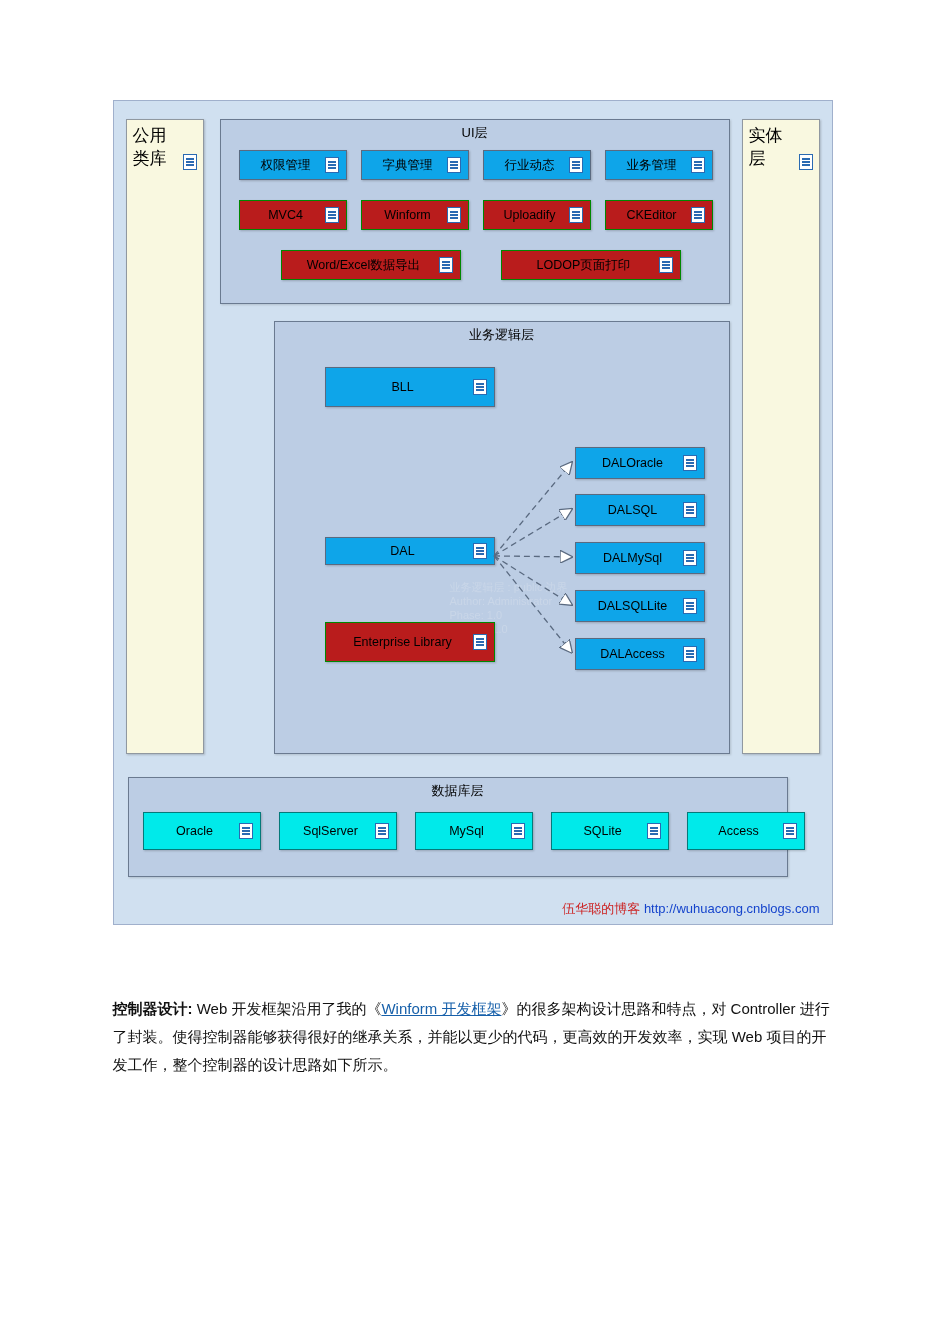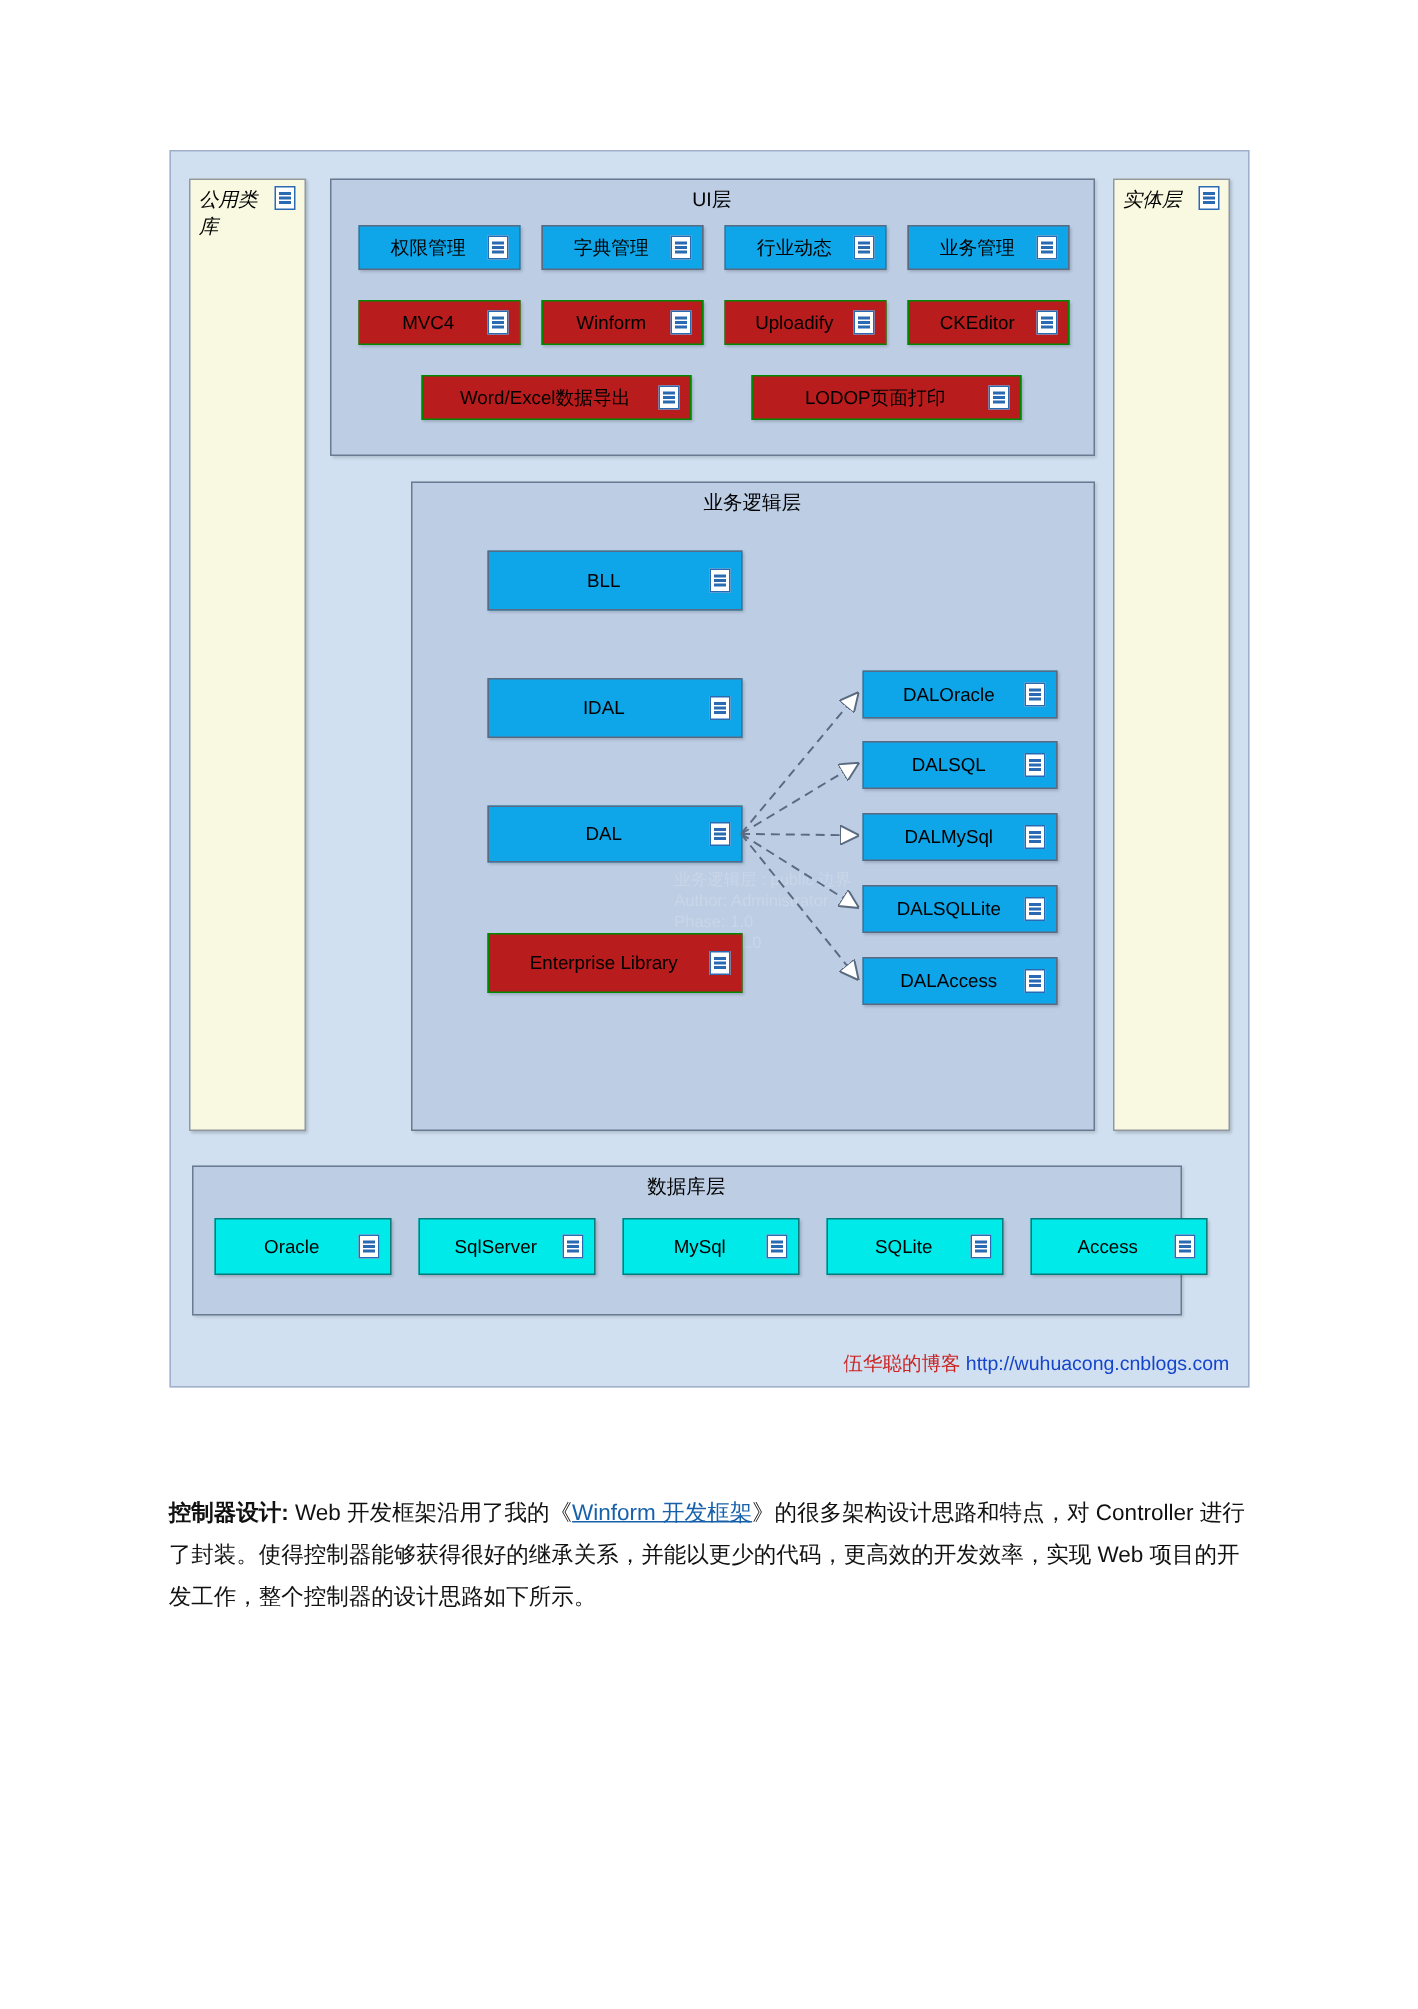--- a/index.html
+++ b/index.html
@@ -28,25 +28,24 @@
     width: 78px;
     height: 635px;
     background: #f9f8e0;
     border: 1px solid #9098a0;
     box-shadow: 1px 1px 2px rgba(0,0,0,0.2);
   }
   .tall-col.left  { left: 12px; }
   .tall-col.right { right: 12px; }
   .tall-col .hdr {
     display: flex;
-    align-items: flex-start;
+    align-items: flex-end;
     justify-content: space-between;
     padding: 4px 6px;
-    font-size: 13px;
-    font-style: italic;
+    font-size: 17px;
   }
   .doc-icon {
     display: inline-block;
     width: 14px;
     height: 16px;
     background: #ffffff;
     border: 1px solid #2a6ab2;
     position: relative;
     flex: 0 0 auto;
   }
@@ -199,25 +198,21 @@
 
       <div class="watermark"><span>业务逻辑层 : public 边界</span>
 <span>Author: Administrator</span>
 <span>Phase: 1.0</span>
 <span>Version: 1.0</span></div>
 
       <div class="box" style="left:50px; top:45px;  width:170px; height:40px;">
         <span class="lbl">BLL</span>
           <span class="doc-icon"></span>
       </div>
-      <div class="box" style="left:50px; top:130px; width:170px; height:40px;">
-        <span class="lbl">IDAL</span>
-          <span class="doc-icon"></span>
-      </div>
-      <div class="box" style="left:50px; top:215px; width:170px; height:38px;">
+      <div class="box" style="left:50px; top:215px; width:170px; height:28px;">
         <span class="lbl">DAL</span>
           <span class="doc-icon"></span>
       </div>
       <div class="box green" style="left:50px; top:300px; width:170px; height:40px;">
         <span class="lbl">Enterprise Library</span>
           <span class="doc-icon"></span>
       </div>
 
       <div class="box" style="left:300px; top:125px; width:130px; height:32px;">
         <span class="lbl">DALOracle</span>

